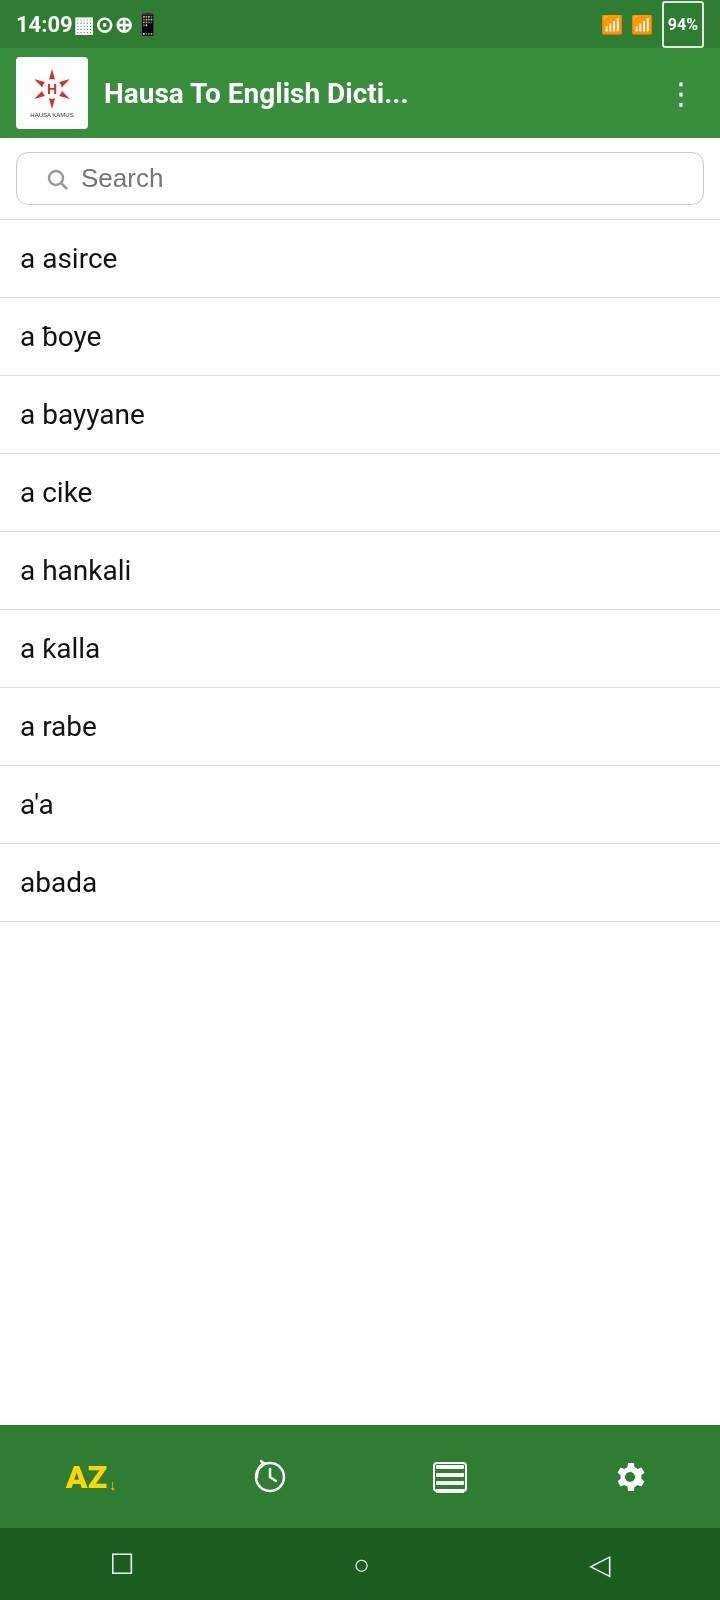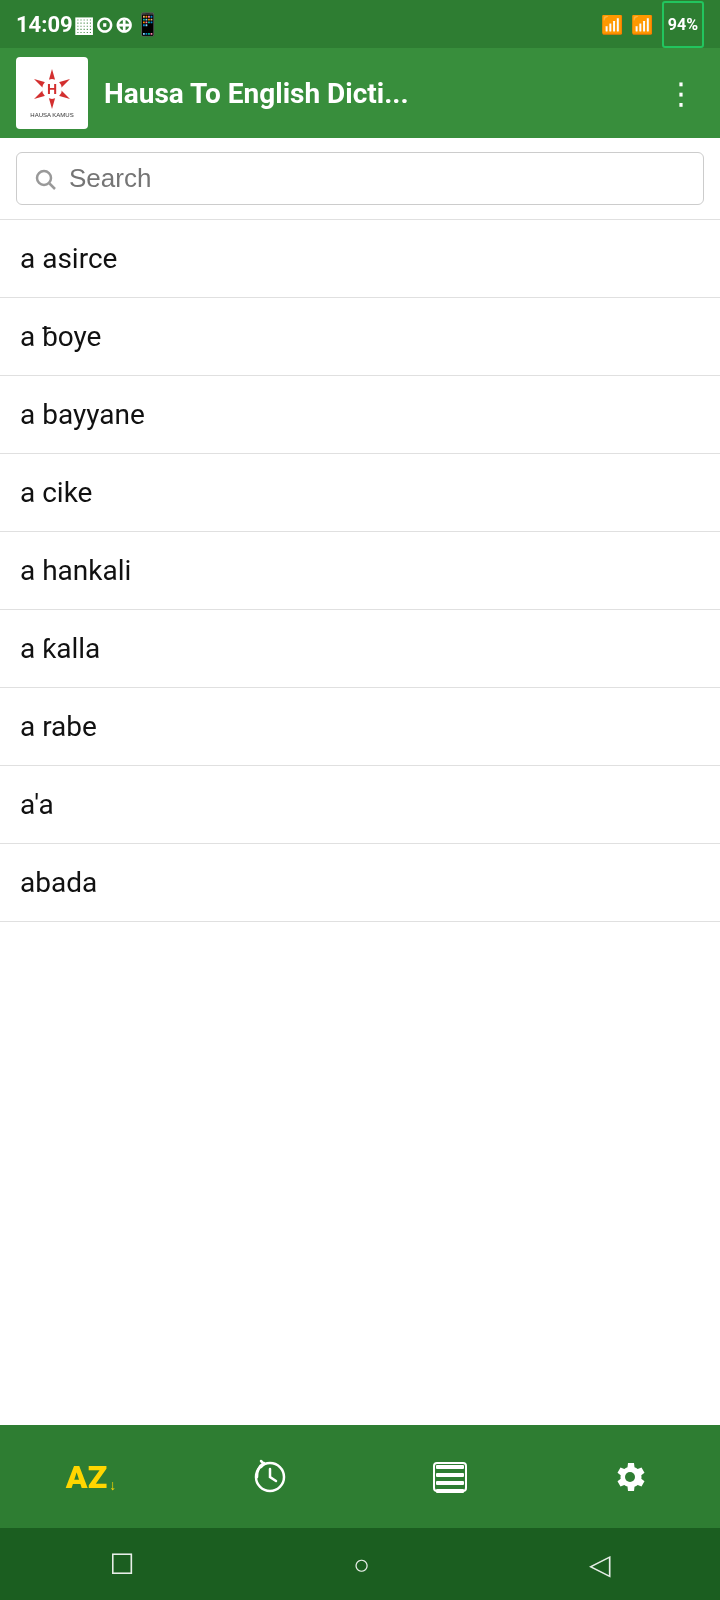--- a/index.html
+++ b/index.html
@@ -30,21 +30,21 @@
       align-items: center;
       gap: 1px;
     }
     .status-bar-right {
       display: flex;
       align-items: center;
       gap: 8px;
       font-size: 18px;
     }
     .battery-indicator {
-      border: 2px solid #22c55e;
+      border: 2px solid #e5e5e5;
       border-radius: 3px;
       padding: 12px 4px;
       font-size: 16px;
       position: relative;
       display: flex;
       align-items: center;
       justify-content: flex-end;
     }
 
     
@@ -86,22 +86,22 @@
     
     .search-container {
       background: white;
       padding: 14px 16px;
       border-bottom: 1px solid #e0e0e0;
     }
     .search-input-wrapper {
       display: flex;
       align-items: center;
       border: 1.5px solid #ccc;
-      border-radius: 6px;
-      padding: 10px 16px;
+      border-radius: 12px;
+      padding: 10px 28px;
       background: white;
       gap: 12px;
     }
     .search-icon-wrap {
       color: #999;
       font-size: 24px;
       display: flex;
       align-items: center;
     }
     .search-input {

